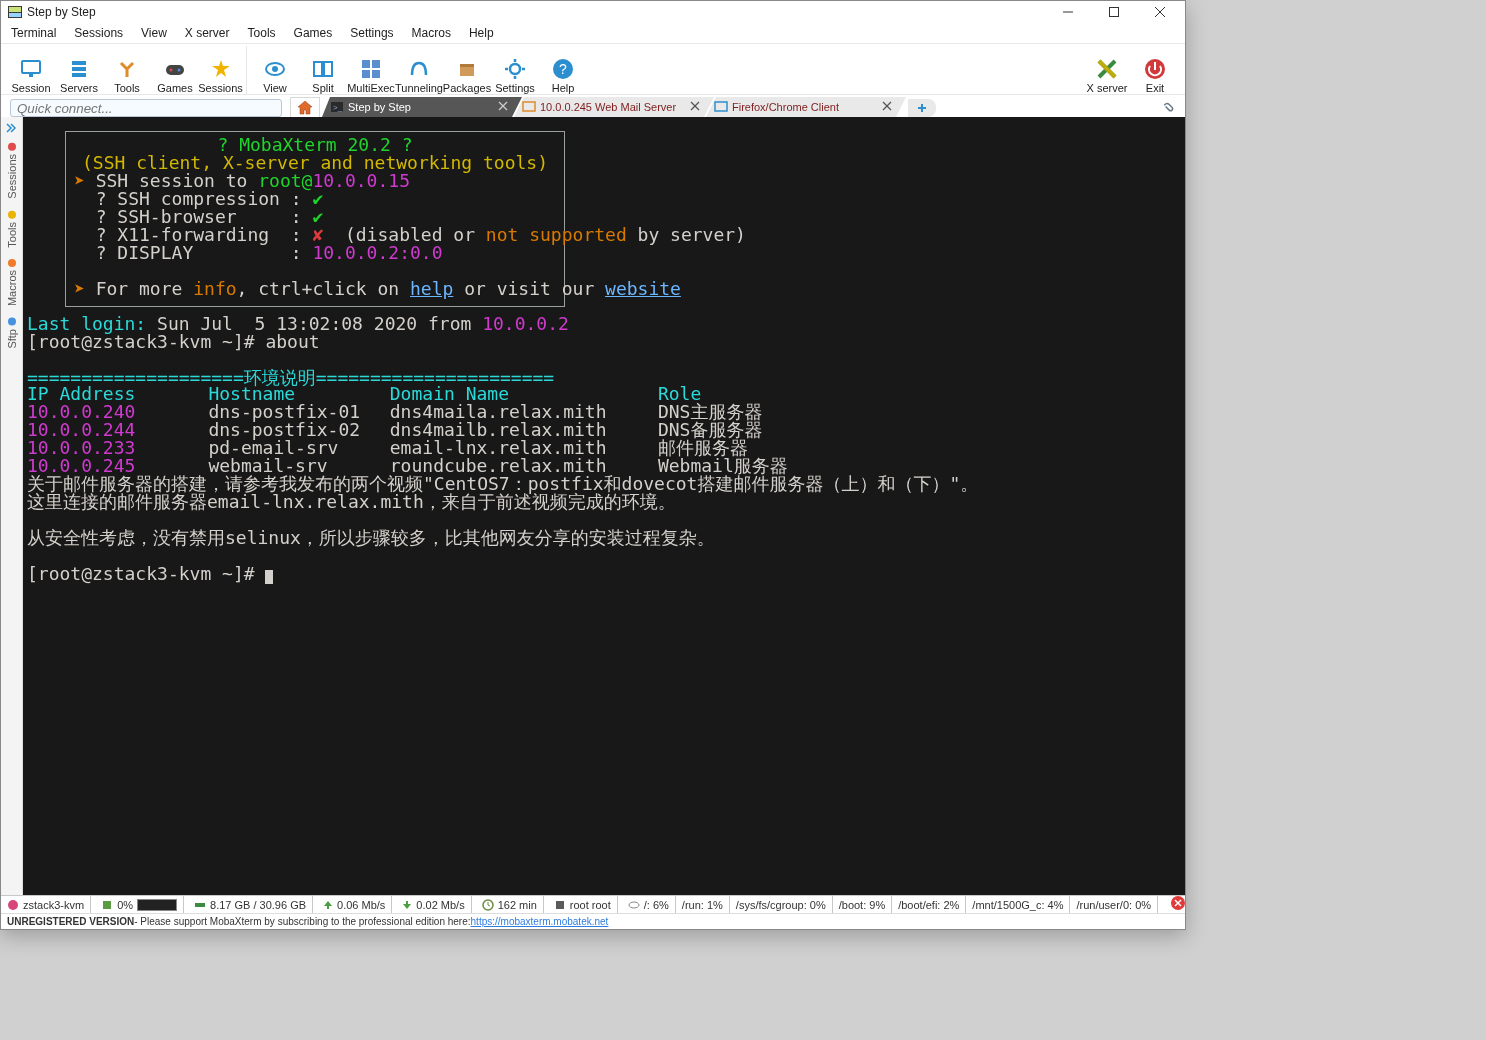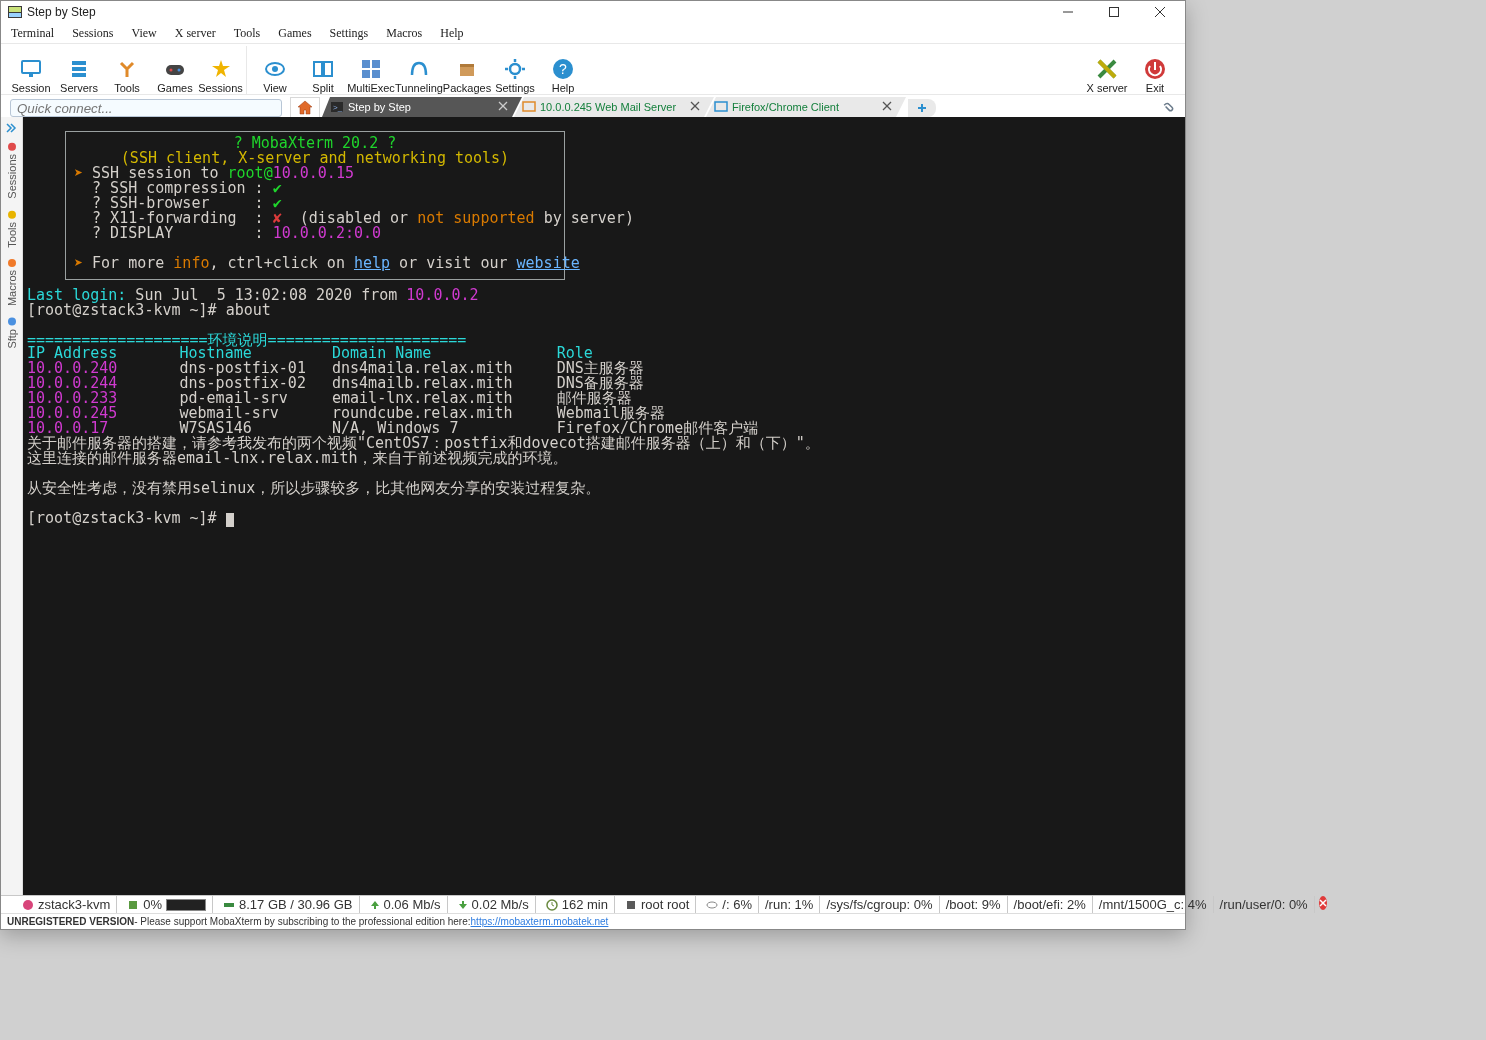--- a/index.html
+++ b/index.html
@@ -31,66 +31,66 @@
   
   .titlebar{height:22px;display:flex;align-items:center;padding:0 2px;}
   .titlebar .appicon{width:16px;height:16px;margin:0 4px;}
   .titlebar .title{flex:0 0 auto;font-size:12px;}
   .titlebar .spacer{flex:1;}
   .wcap{display:flex;}
   .wbtn{width:46px;height:20px;display:flex;align-items:center;justify-content:center;}
   .wbtn svg{stroke:#333;}
 
   
-  .menubar{height:20px;display:flex;align-items:center;padding:0 6px;gap:10px;font-family:Liberation Serif, serif;}
+  .menubar{height:20px;display:flex;align-items:center;padding:0 6px;gap:10px;}
   .menubar span{padding:2px 4px;}
 
   
   .toolbar{height:52px;border-top:1px solid var(--toolbar-sep);border-bottom:1px solid var(--toolbar-sep);display:flex;padding:2px 6px 0 6px;}
   .tbtn{display:flex;flex-direction:column;align-items:center;justify-content:flex-end;width:48px;height:48px;}
   .tbtn.sep-after{border-right:1px solid var(--toolbar-sep);margin-right:4px;padding-right:4px;}
   .tbtn .ico{width:24px;height:24px;display:flex;align-items:center;justify-content:center;}
   .tbtn .lbl{margin-top:1px;font-size:11px;text-align:center;white-space:nowrap;}
   .tspacer{flex:1;}
 
   
   .tabstrip{height:22px;display:flex;align-items:flex-end;padding:0 9px;background:var(--win-bg);}
   .qc-input{width:272px;height:18px;border:1px solid #b8c6d6;border-radius:3px;background:#f5fbff;font-style:italic;color:#7c8a9a;padding:1px 6px;margin-right:6px;}
   .tab-home{width:30px;height:20px;display:flex;align-items:center;justify-content:center;margin:0 2px;background:#fff;border:1px solid #d8d8d8;border-bottom:none;position:relative;}
   .tab{position:relative;height:20px;display:flex;align-items:center;padding:0 20px 0 8px;margin-right:-8px;min-width:200px;}
   .tab.dark{background:var(--tab-dark);color:#fff;clip-path:polygon(8px 0,100% 0,calc(100% - 10px) 100%,0 100%);}
-  .tab.light{background:var(--tab-light);color:#15803d;clip-path:polygon(10px 0,100% 0,calc(100% - 10px) 100%,0 100%);}
+  .tab.light{background:var(--tab-light);color:#7f1d1d;clip-path:polygon(10px 0,100% 0,calc(100% - 10px) 100%,0 100%);}
   .tab .tico{width:14px;height:14px;margin-right:4px;}
   .tab .tlabel{font-size:11px;white-space:nowrap;}
   .tab .tclose{position:absolute;right:14px;top:4px;width:10px;height:10px;}
   .tab.dark .tclose svg{stroke:#ccc;} .tab.light .tclose svg{stroke:#555;}
   .tab-plus{width:28px;height:18px;display:flex;align-items:center;justify-content:center;margin-left:10px;background:var(--tab-light);border-radius:0 8px 8px 0;}
   .clip-icon{margin-left:auto;width:18px;height:18px;display:flex;align-items:center;justify-content:center;}
 
   
   .bodyarea{position:relative;height:calc(100% - 22px - 20px - 52px - 22px - 18px - 16px);display:flex;}
   .sidebar{width:22px;background:#f4f4f4;border-right:1px solid #ddd;display:flex;flex-direction:column;align-items:center;padding-top:4px;gap:2px;}
   .sidebar .collapse{width:18px;height:14px;display:flex;align-items:center;justify-content:center;}
   .side-item{writing-mode:vertical-rl;transform:rotate(180deg);font-size:11px;color:#555;display:flex;align-items:center;gap:3px;padding:6px 0;}
   .side-item .dot{width:8px;height:8px;border-radius:50%;}
   .dot.red{background:#e04a4a;} .dot.gold{background:#e8b400;} .dot.orange{background:#f07a2a;} .dot.blue{background:#4a90e0;}
 
-  .terminal{flex:1;background:var(--term-bg);color:var(--term-fg);font-family:"DejaVu Sans Mono","Consolas","Menlo",monospace;font-size:15px;line-height:1.0;padding:8px 4px 4px 4px;overflow:hidden;}
+  .terminal{flex:1;background:var(--term-bg);color:var(--term-fg);font-family:"DejaVu Sans Mono","Consolas","Menlo",monospace;font-size:18px;line-height:1.0;padding:8px 4px 4px 4px;overflow:hidden;}
   .terminal pre{margin:0;white-space:pre;}
   .tg{color:var(--term-green);} .ty{color:var(--term-yellow);} .tc{color:var(--term-cyan);} .to{color:var(--term-orange);} .tr{color:var(--term-red);} .tm{color:var(--term-magenta);}
   .tl{color:#6bb6ff;text-decoration:underline;}
   .caret{display:inline-block;width:8px;height:14px;background:#d4d0cb;vertical-align:text-bottom;}
 
   .termbox{border:1px solid #9aa0a0;padding:4px 8px 8px 8px;margin:6px 0 8px 38px;width:500px;}
 
   table.env{border-collapse:collapse;margin-top:-2px;}
   table.env td{padding:0 8px 0 0;white-space:pre;}
 
   
-  .statusbar{height:18px;background:var(--status-bg);border-top:1px solid var(--status-border);display:flex;align-items:flex-start;padding:0 15px;font-size:13px;color:#333;gap:4px;}
+  .statusbar{height:18px;background:var(--status-bg);border-top:1px solid var(--status-border);display:flex;align-items:flex-start;padding:0 0;font-size:11px;color:#333;gap:4px;}
   .status-cell{display:flex;align-items:center;gap:4px;padding:0 6px;border-right:1px solid var(--status-border);height:100%;white-space:nowrap;}
   .usage-bar{display:inline-block;width:40px;height:12px;background:#222;border:1px solid #888;}
   .close-red{width:14px;height:14px;border-radius:50%;background:#e03a3a;margin-left:auto;display:flex;align-items:center;justify-content:center;}
 
   .regbar{height:16px;background:#fff;border-top:1px solid #ddd;display:flex;align-items:center;padding:0 6px;font-size:10px;color:#333;}
   .regbar a{color:var(--link);}
 
   
   svg{display:block;}
 </style>
@@ -420,26 +420,20 @@
               <td>pd-email-srv    </td>
               <td>email-lnx.relax.mith    </td>
               <td>邮件服务器</td>
             </tr>
             <tr>
               <td class="tm">10.0.0.245      </td>
               <td>webmail-srv     </td>
               <td>roundcube.relax.mith    </td>
               <td>Webmail服务器</td>
             </tr>
-            <tr>
-              <td class="tm">10.0.0.17       </td>
-              <td>W7SAS146        </td>
-              <td>N/A, Windows 7          </td>
-              <td>Firefox/Chrome邮件客户端</td>
-            </tr>
           </tbody>
         </table>
 <pre><span>关于邮件服务器的搭建，请参考我发布的两个视频"CentOS7：postfix和dovecot搭建邮件服务器（上）和（下）"。</span>
 <span>这里连接的邮件服务器email-lnx.relax.mith，来自于前述视频完成的环境。</span>
 
 <span>从安全性考虑，没有禁用selinux，所以步骤较多，比其他网友分享的安装过程复杂。</span>
 
 <span>[root@zstack3-kvm ~]# </span><span class="caret"></span></pre>
     </div>
   </div>

